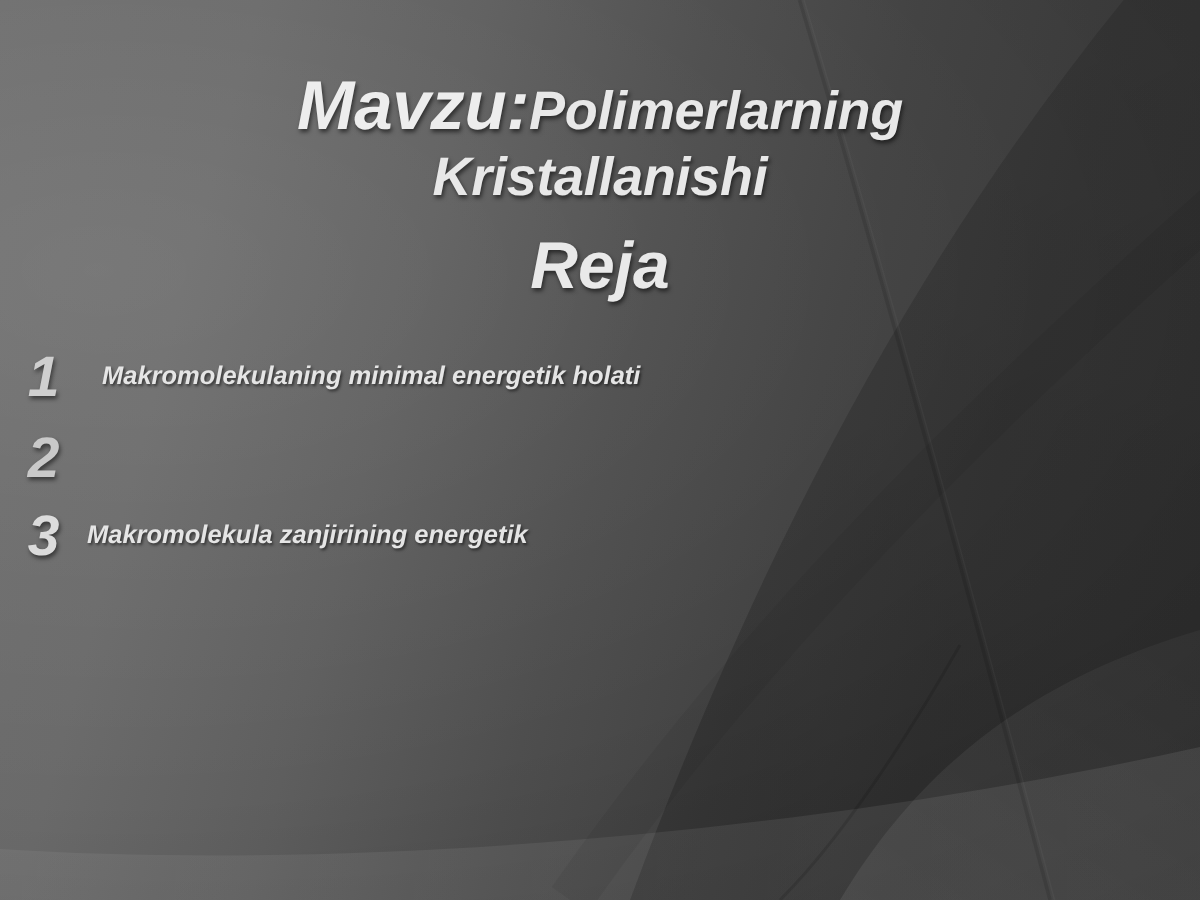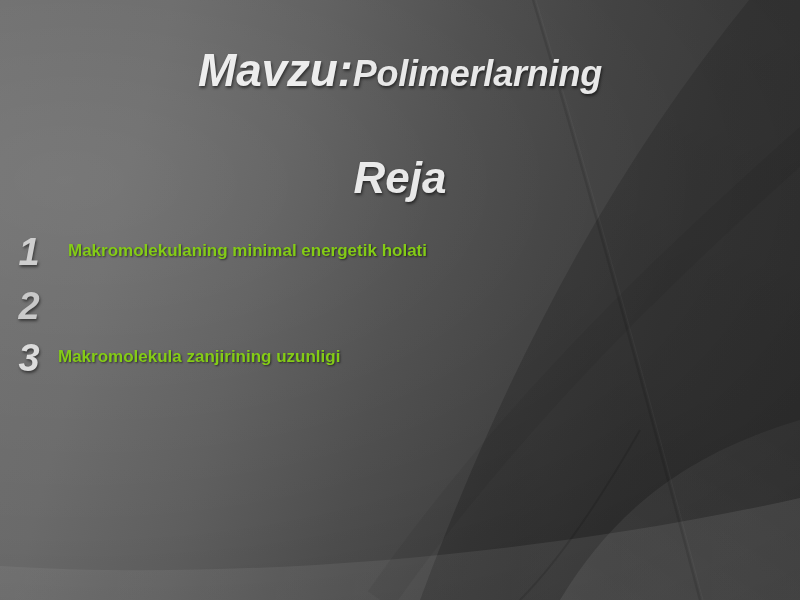--- a/index.html
+++ b/index.html
@@ -125,23 +125,24 @@
     line-height: 44px;
     color: #cfcfcf;
     text-shadow: 1px 2px 3px rgba(0,0,0,0.5);
   }
   .row-2 .num { color: #c9c9c9; }
   .row-3 .num { color: #dcdcdc; }
 
   .item-text {
     flex: 1 1 auto;
     font-weight: bold;
+    font-style: italic;
     font-size: 17px;
     line-height: 24px;
-    color: #84cc16;
+    color: #e5e5e5;
     text-shadow: 1px 1px 2px rgba(0,0,0,0.55);
     padding-top: 9px;
   }
   .row-1 .item-text { padding-left: 10px; max-width: 392px; }
   .row-2 .item-text { padding-left: 14px; padding-top: 11px; max-width: 330px; }
   .row-3 .item-text { padding-left: 0px;  padding-top: 9px; }
 </style>
 </head>
 <body>
 
@@ -182,35 +183,36 @@
 
     <path d="M 640 430 C 600 500, 560 560, 520 600" fill="none" stroke="#000000" stroke-opacity="0.12" stroke-width="2"></path>
 
     <path d="M 900 60 C 700 230, 520 400, 380 600" fill="none" stroke="#000000" stroke-opacity="0.05" stroke-width="30"></path>
   </svg>
 
   <div class="content">
 
     <div class="title-block">
       <div class="title-line"><span class="title-lead">Mavzu:</span><span>Polimerlarning</span></div>
+      <div class="title-line">Kristallanishi</div>
     </div>
 
     <div class="reja">Reja</div>
 
     <div class="list">
 
       <div class="row row-1">
         <div class="num">1</div>
         <div class="item-text">Makromolekulaning minimal energetik holati</div>
       </div>
 
       <div class="row row-2">
         <div class="num">2</div>
       </div>
 
       <div class="row row-3">
         <div class="num">3</div>
-        <div class="item-text">Makromolekula zanjirining uzunligi</div>
+        <div class="item-text">Makromolekula zanjirining energetik</div>
       </div>
 
     </div>
   </div>
 </div>
 
 </body></html>

